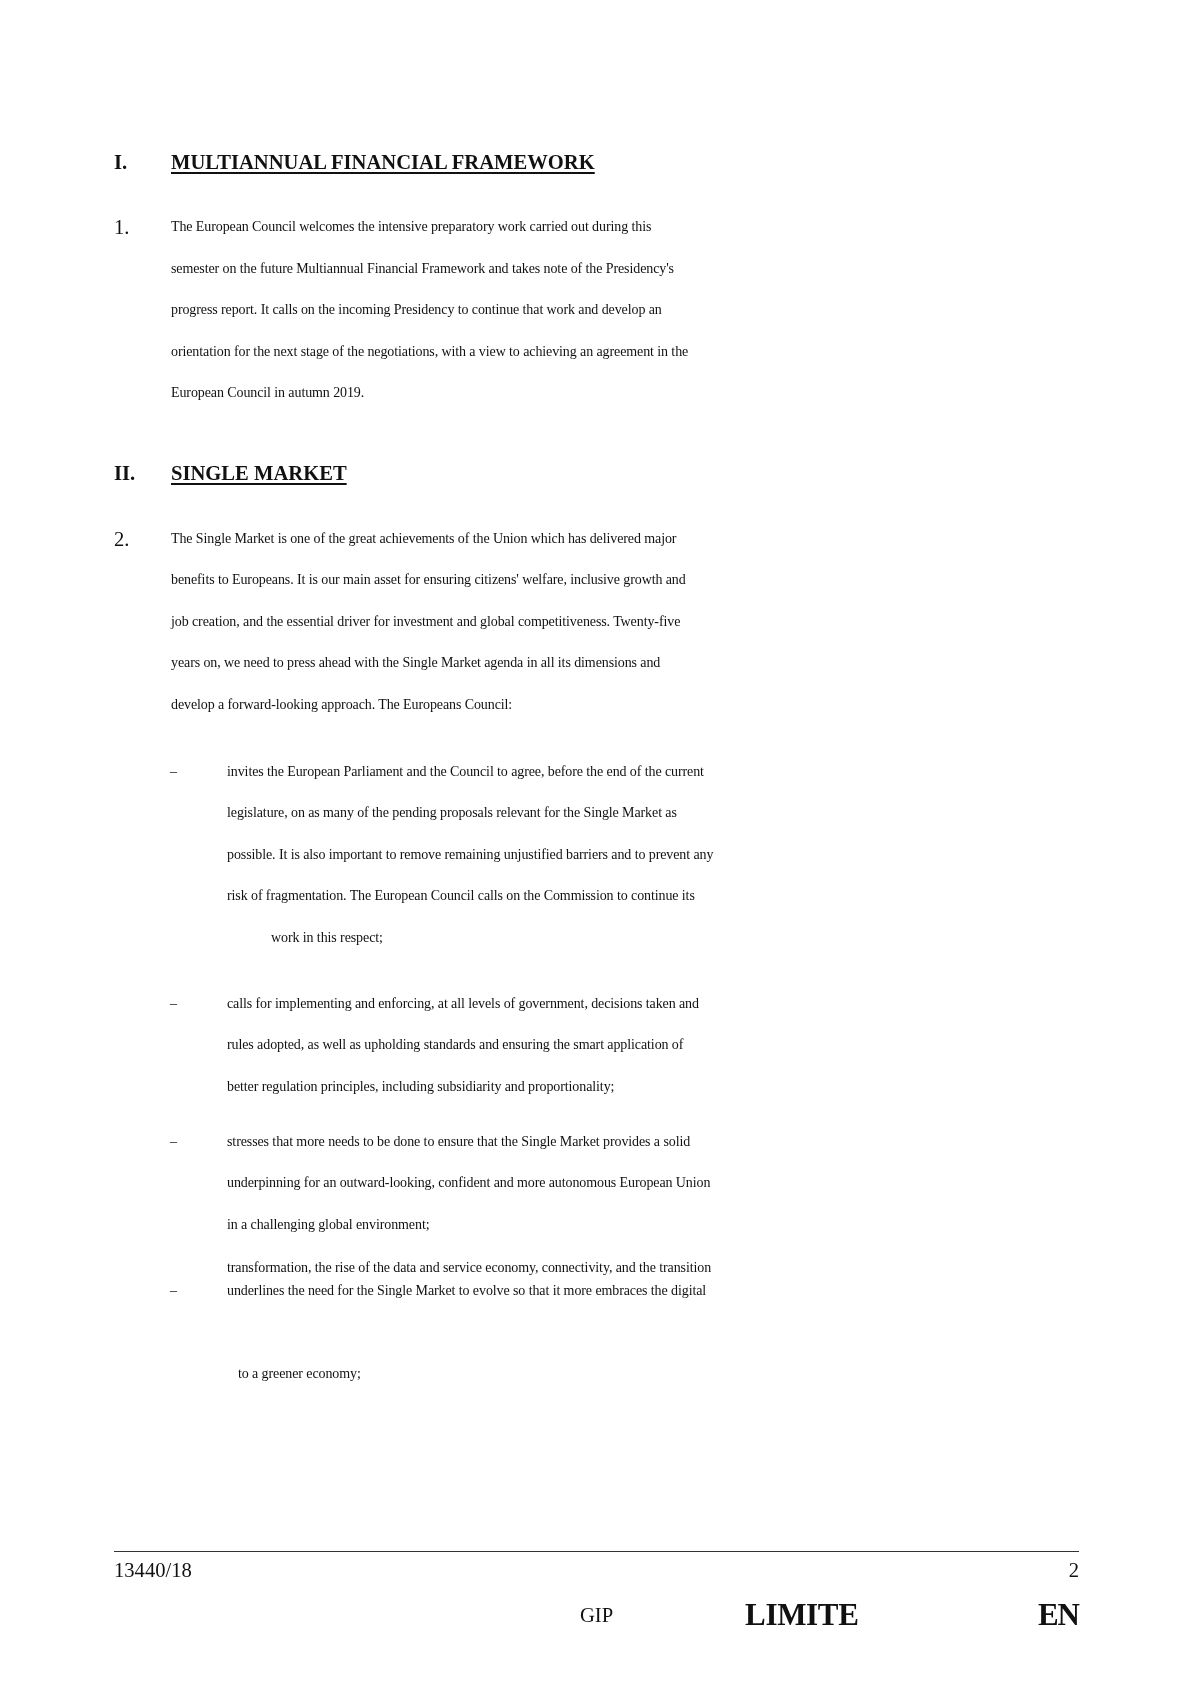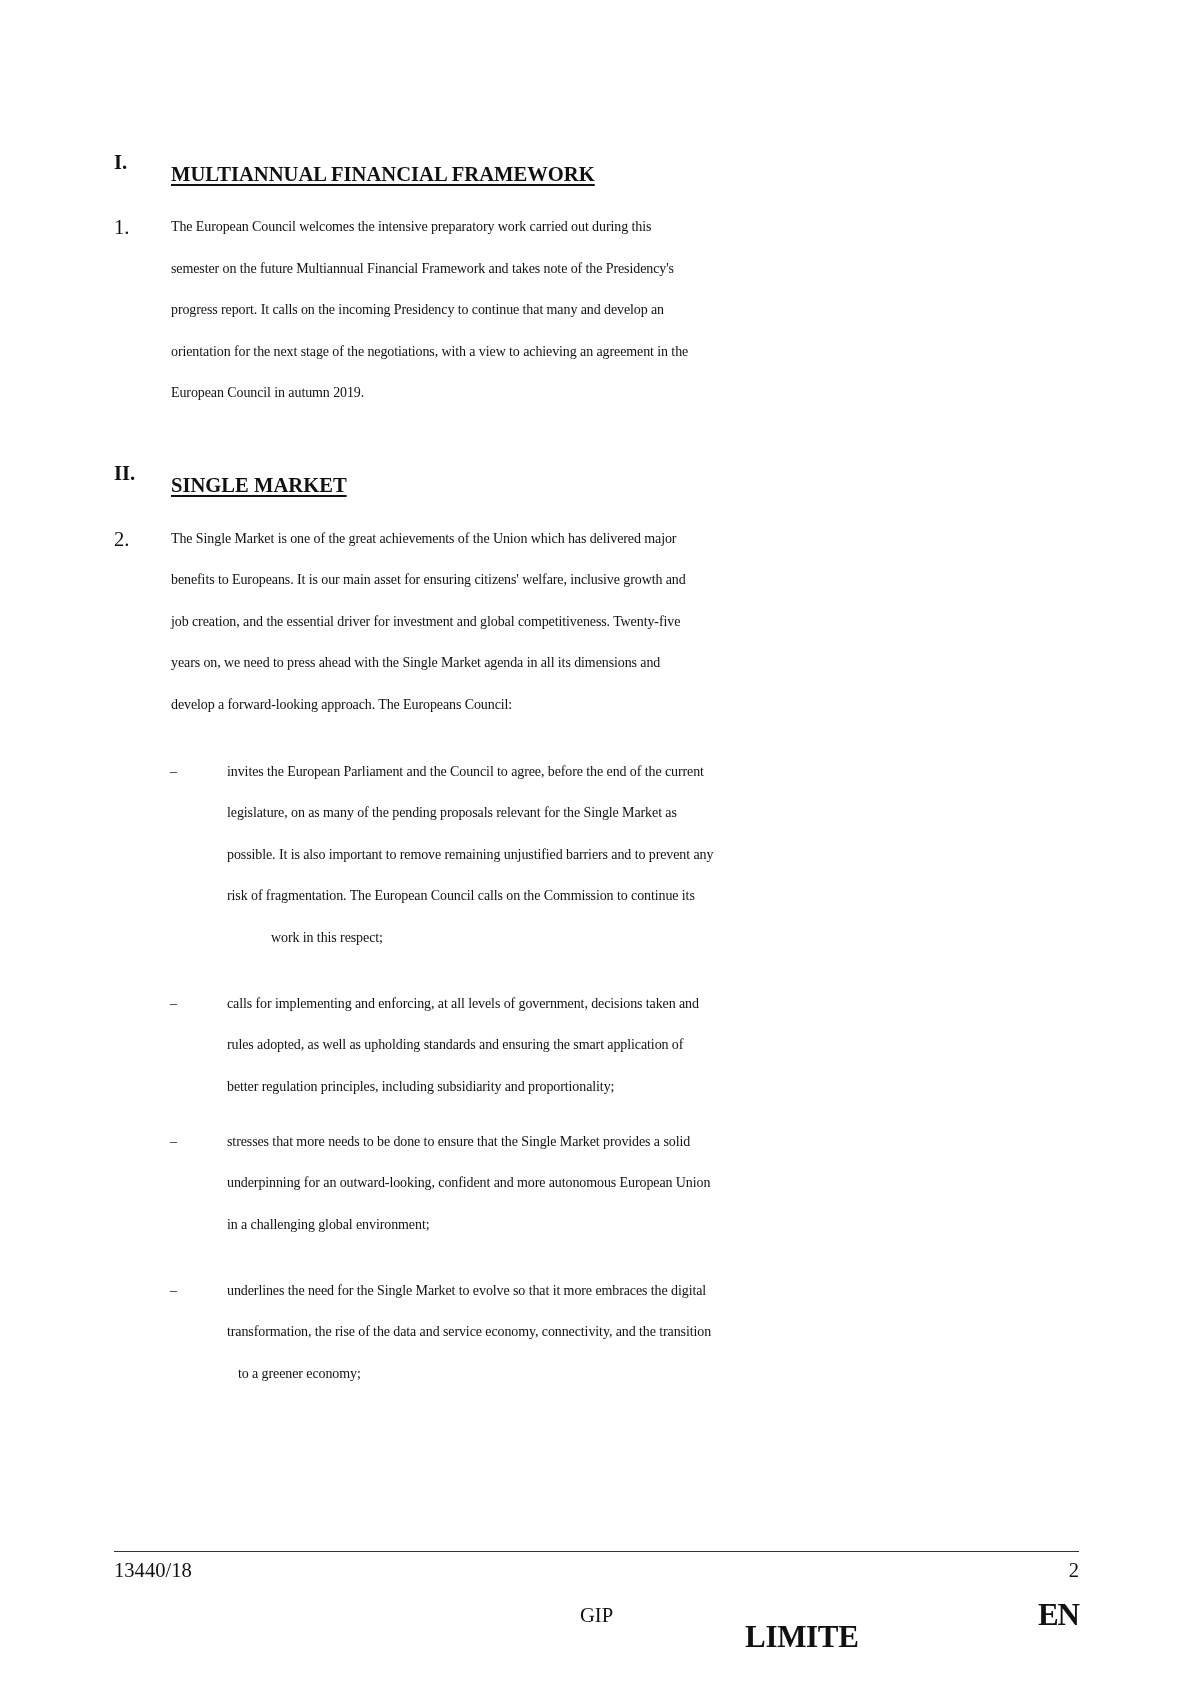--- a/index.html
+++ b/index.html
@@ -1,40 +1,40 @@
 <!DOCTYPE html>
 <html><head>
 <meta charset="utf-8">
 <style>
   html, body { margin: 0; padding: 0; background: #ffffff; }
   body { width: 1191px; height: 1684px; position: relative; overflow: hidden;
          font-family: "Liberation Serif", "DejaVu Serif", serif; color: #111; }
   .abs { position: absolute; }
   .line { position: absolute; font-size: 14px; line-height: 24px; white-space: nowrap; letter-spacing: -0.1px; }
   .heading { font-weight: bold; font-size: 20.6px; line-height: 24px; white-space: nowrap; }
-  .heading-title { text-decoration: underline; text-decoration-thickness: 1.5px; text-underline-offset: 3px; margin-top: 12px; }
+  .heading-title { text-decoration: underline; text-decoration-thickness: 1.5px; text-underline-offset: 3px; }
   .num { font-size: 20.6px; line-height: 24px; }
   .footer-line { position: absolute; left: 114px; top: 1551px; width: 965px; height: 1px; background: #333; }
   .footer-text { font-size: 20.6px; line-height: 24px; text-align: right; }
-  .limite { font-weight: bold; font-size: 31px; line-height: 34px; letter-spacing: -0.3px; margin-top: 22px; }
+  .limite { font-weight: bold; font-size: 31px; line-height: 34px; letter-spacing: -0.3px; }
   .en { font-weight: bold; font-size: 31px; line-height: 34px; letter-spacing: -1px; }
 </style>
 </head>
 <body>
 
 <div class="abs heading" style="left:114px; top:150px;">
   <span>I.</span>
 </div>
 <div class="abs heading heading-title" style="left:171px; top:150px;">MULTIANNUAL FINANCIAL FRAMEWORK</div>
 
 <div class="abs num" style="left:114px; top:215px;">1.</div>
 <div>
   <div class="line" style="left:171px; top:215px;">The European Council welcomes the intensive preparatory work carried out during this</div>
   <div class="line" style="left:171px; top:257px;">semester on the future Multiannual Financial Framework and takes note of the Presidency's</div>
-  <div class="line" style="left:171px; top:298px;">progress report. It calls on the incoming Presidency to continue that many and develop an</div>
+  <div class="line" style="left:171px; top:298px;">progress report. It calls on the incoming Presidency to continue that work and develop an</div>
   <div class="line" style="left:171px; top:340px;">orientation for the next stage of the negotiations, with a view to achieving an agreement in the</div>
   <div class="line" style="left:171px; top:381px;">European Council in autumn 2019.</div>
 </div>
 
 <div class="abs heading" style="left:114px; top:461px;">
   <span>II.</span>
 </div>
 <div class="abs heading heading-title" style="left:171px; top:461px;">SINGLE MARKET</div>
 
 <div class="abs num" style="left:114px; top:527px;">2.</div>
@@ -65,21 +65,21 @@
 <div>
   <div class="line" style="left:170px; top:1130px;">–</div>
   <div class="line" style="left:227px; top:1130px;text-align:right;">stresses that more needs to be done to ensure that the Single Market provides a solid</div>
   <div class="line" style="left:227px; top:1171px;">underpinning for an outward-looking, confident and more autonomous European Union</div>
   <div class="line" style="left:227px; top:1213px;">in a challenging global environment;</div>
 </div>
 
 <div>
   <div class="line" style="left:170px; top:1279px;">–</div>
   <div class="line" style="left:227px; top:1279px;">underlines the need for the Single Market to evolve so that it more embraces the digital</div>
-  <div class="line" style="left:227px; top:1320px;">transformation, the rise of the data and service economy, connectivity, and the transition</div>
+  <div class="line" style="left:227px; top:1256px;">transformation, the rise of the data and service economy, connectivity, and the transition</div>
   <div class="line" style="left:238px; top:1362px;">to a greener economy;</div>
 </div>
 
 <div class="footer-line"></div>
 <div class="abs footer-text" style="left:114px; top:1558px;">13440/18</div>
 <div class="abs footer-text" style="right:112px; top:1558px; text-align:right;">2</div>
 <div class="abs footer-text" style="left:580px; top:1603px;">GIP</div>
 <div class="abs limite" style="left:745px; top:1598px;">LIMITE</div>
 <div class="abs en" style="right:112px; top:1598px; text-align:right;">EN</div>
 

